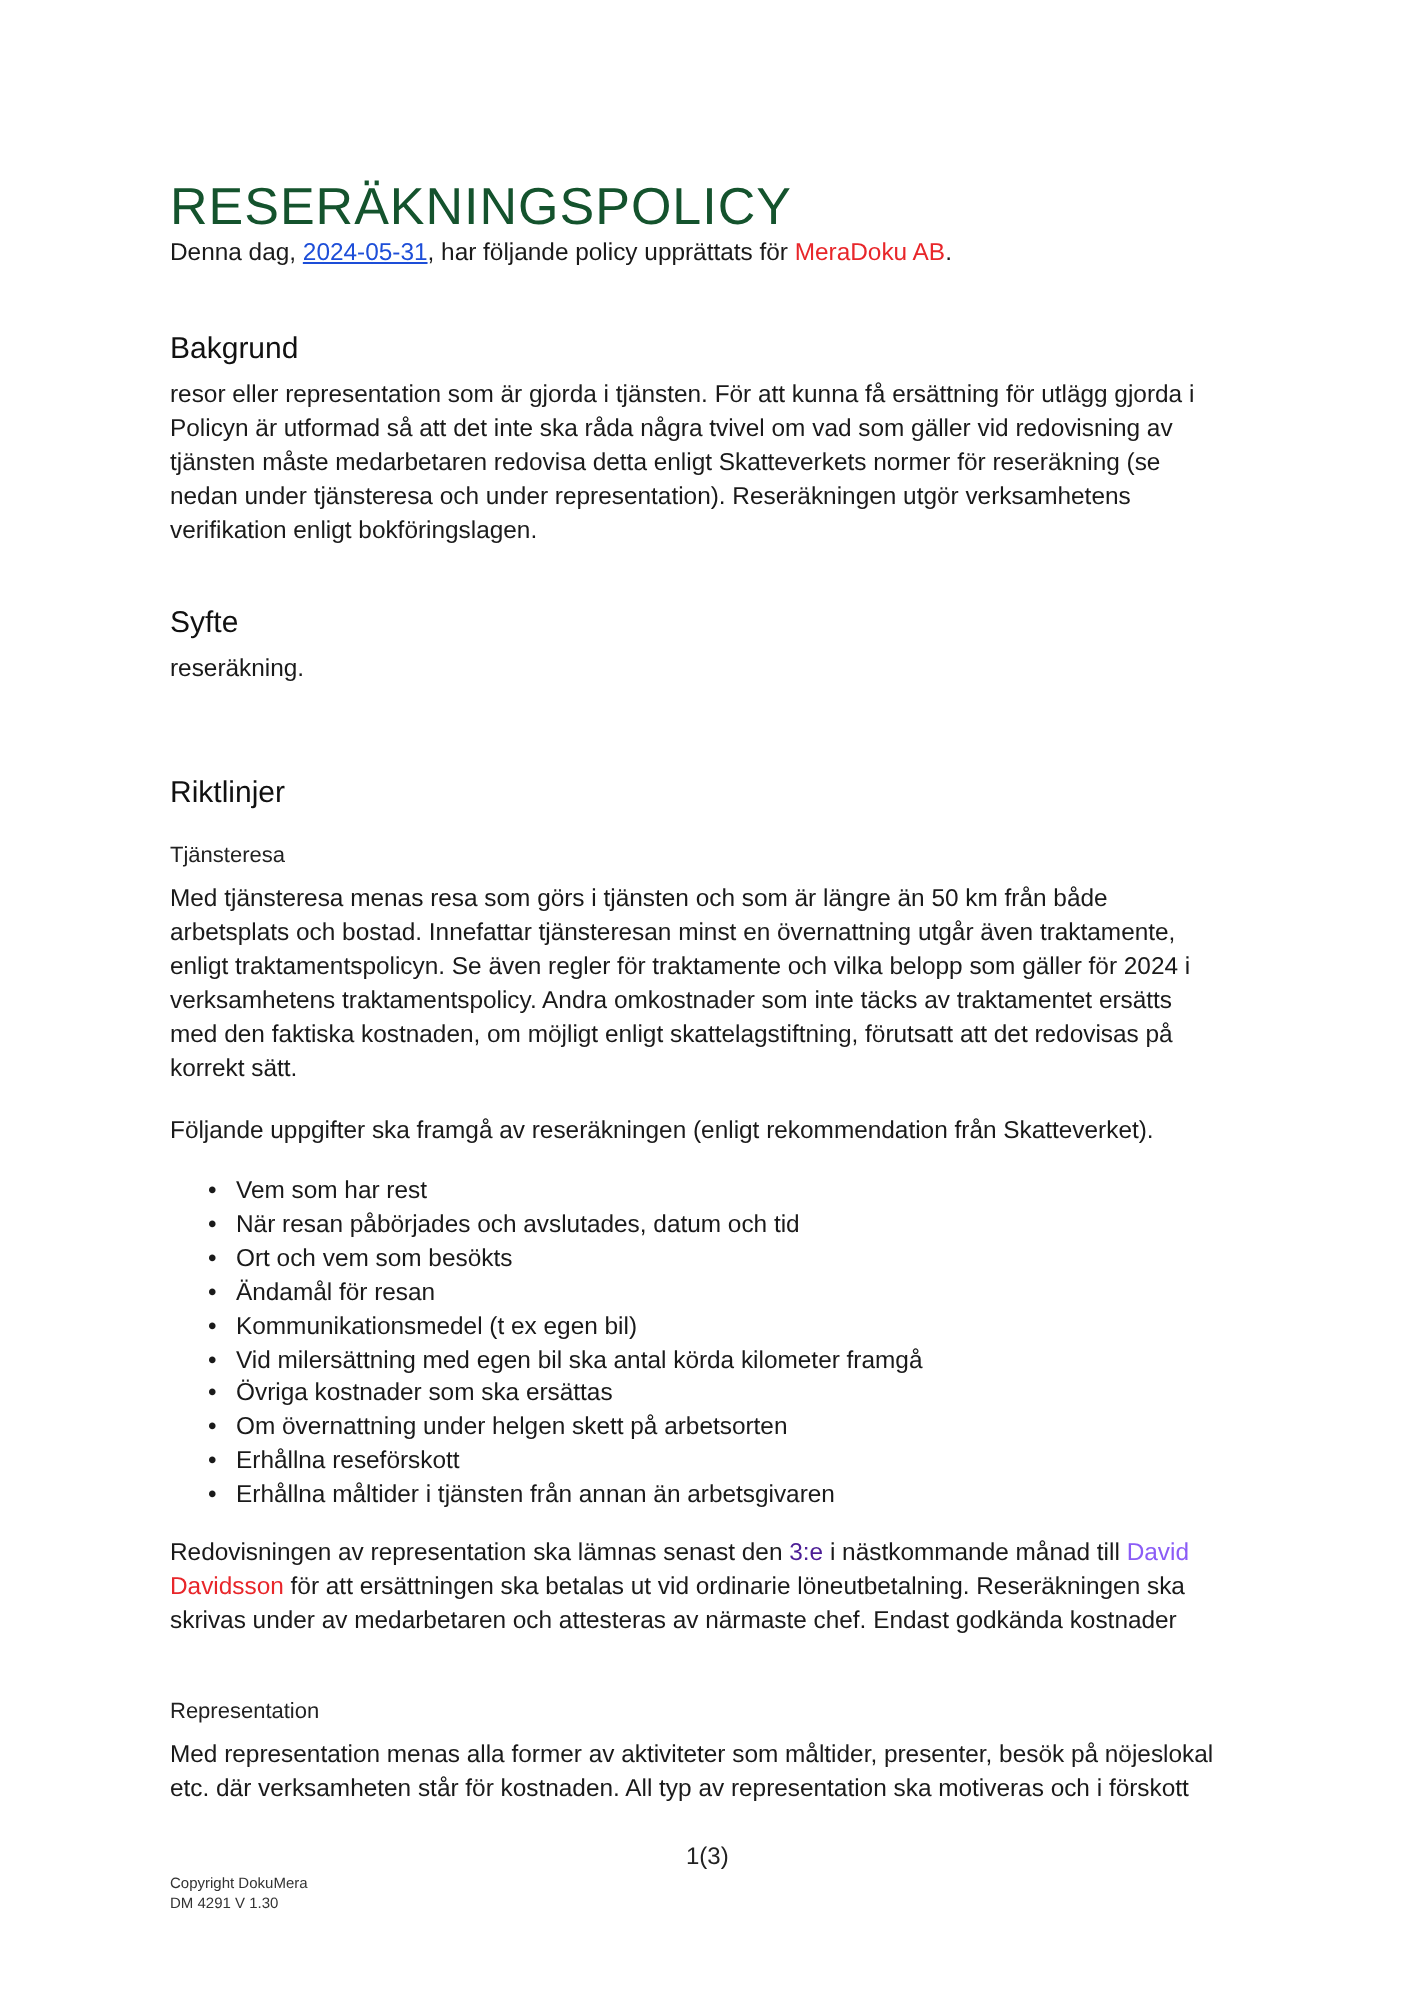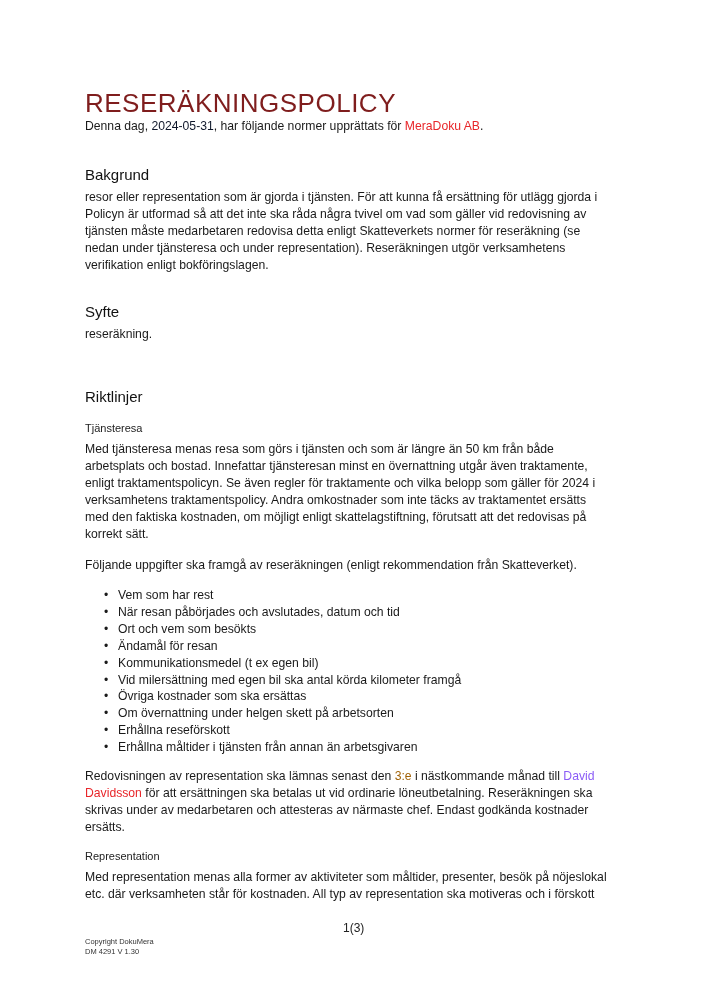--- a/index.html
+++ b/index.html
@@ -4,21 +4,21 @@
   <style>
     html, body { margin: 0; padding: 0; background: #ffffff; }
     body {
       width: 707px; height: 1000px; position: relative; overflow: hidden;
       font-family: "Liberation Sans", "DejaVu Sans", sans-serif;
       color: #1a1a1a;
     }
     .page { position: absolute; left: 85px; top: 0; width: 540px; }
     .title {
       position: absolute; top: 86px; left: 0;
-      font-size: 26px; letter-spacing: 0.5px; color: #7f1d1d; font-weight: normal;
+      font-size: 26px; letter-spacing: 0.5px; color: #14532d; font-weight: normal;
       margin: 0; line-height: 34px;
     }
     .intro {
       position: absolute; top: 118px; left: 0;
       font-size: 12.2px; line-height: 17px; margin: 0;
     }
     .red { color: #e8262a; }
     .h2 { position: absolute; left: 0; font-size: 15px; line-height: 20px; margin: 0; font-weight: normal; color: #111; }
     .h3 { position: absolute; left: 0; font-size: 11px; line-height: 17px; margin: 0; font-weight: normal; color: #222; }
     .p { position: absolute; left: 0; width: 545px; font-size: 12.2px; line-height: 17px; margin: 0; }
@@ -27,21 +27,21 @@
     .list li .bullet { position: absolute; left: 3px; top: 0; }
     .pagenum { position: absolute; left: 343px; top: 921px; font-size: 12px; color: #222; text-align: right; }
     .footer { position: absolute; left: 85px; top: 937px; font-size: 7.5px; line-height: 10px; color: #333; }
   </style>
 </head>
 <body>
 
 <div class="page">
   <h1 class="title">RESERÄKNINGSPOLICY</h1>
 
-  <p class="intro"><span>Denna dag, </span><span class="red" style="color: #0f172a;">2024-05-31</span><span>, har följande normer upprättats för </span><span class="red" style="color: rgb(232, 38, 42);">MeraDoku AB</span><span>.</span></p>
+  <p class="intro"><span>Denna dag, </span><span class="red" style="color: #1d4ed8; text-decoration: underline;">2024-05-31</span><span>, har följande policy upprättats för </span><span class="red" style="color: rgb(232, 38, 42);">MeraDoku AB</span><span>.</span></p>
 
   <h2 class="h2" style="top:165px">Bakgrund</h2>
   <div class="p" style="top:189px">
     <div>resor eller representation som är gjorda i tjänsten. För att kunna få ersättning för utlägg gjorda i</div>
     <div>Policyn är utformad så att det inte ska råda några tvivel om vad som gäller vid redovisning av</div>
     <div>tjänsten måste medarbetaren redovisa detta enligt Skatteverkets normer för reseräkning (se</div>
     <div>nedan under tjänsteresa och under representation). Reseräkningen utgör verksamhetens</div>
     <div>verifikation enligt bokföringslagen.</div>
   </div>
 
@@ -71,24 +71,23 @@
     <li><span class="bullet">•</span><span>Ändamål för resan</span></li>
     <li><span class="bullet">•</span><span>Kommunikationsmedel (t ex egen bil)</span></li>
     <li><span class="bullet">•</span><span>Vid milersättning med egen bil ska antal körda kilometer framgå</span></li>
     <li><span class="bullet">•</span><span>Övriga kostnader som ska ersättas</span></li>
     <li><span class="bullet">•</span><span>Om övernattning under helgen skett på arbetsorten</span></li>
     <li><span class="bullet">•</span><span>Erhållna reseförskott</span></li>
     <li><span class="bullet">•</span><span>Erhållna måltider i tjänsten från annan än arbetsgivaren</span></li>
   </ul>
 
   <div class="p" style="top:768px">
-    <div><span>Redovisningen av representation ska lämnas senast den </span><span class="red" style="color: #a16207; text-align: right;">3:e</span><span> i nästkommande månad till </span><span class="red" style="color: #8b5cf6;">David</span></div>
+    <div><span>Redovisningen av representation ska lämnas senast den </span><span class="red" style="color: #4c1d95; text-align: right;">3:e</span><span> i nästkommande månad till </span><span class="red" style="color: #8b5cf6;">David</span></div>
     <div><span class="red" style="color: rgb(232, 38, 42);">Davidsson</span><span> för att ersättningen ska betalas ut vid ordinarie löneutbetalning. Reseräkningen ska</span></div>
     <div>skrivas under av medarbetaren och attesteras av närmaste chef. Endast godkända kostnader</div>
-    <div>ersätts.</div>
   </div>
 
   <h3 class="h3" style="top:848px">Representation</h3>
   <div class="p" style="top:869px">
     <div>Med representation menas alla former av aktiviteter som måltider, presenter, besök på nöjeslokal</div>
     <div>etc. där verksamheten står för kostnaden. All typ av representation ska motiveras och i förskott</div>
   </div>
 </div>
 
 <div class="pagenum">1(3)</div>

